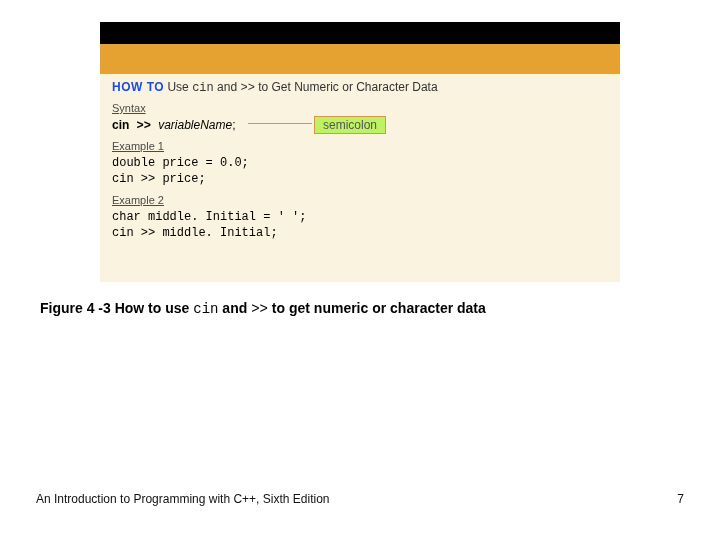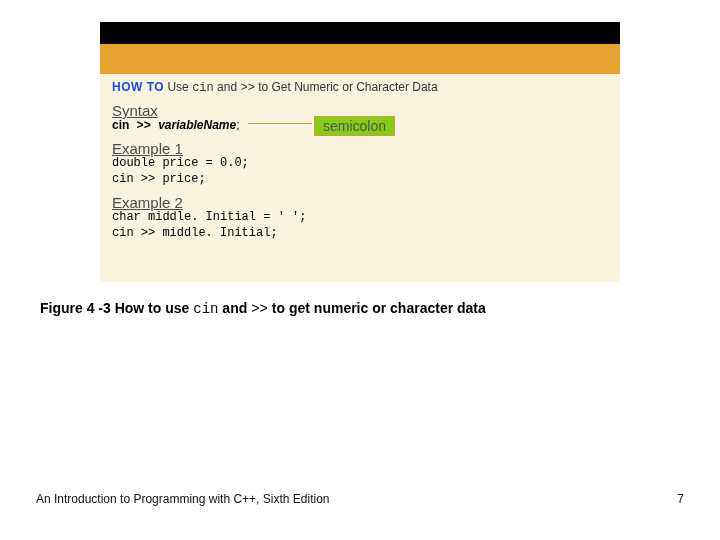--- a/index.html
+++ b/index.html
@@ -5,28 +5,28 @@
   * { margin: 0; padding: 0; box-sizing: border-box; }
   html, body { width: 720px; height: 540px; background: #fff; font-family: Arial, Helvetica, sans-serif; }
   .slide { position: relative; width: 720px; height: 540px; padding: 22px 40px 0 40px; }
   .title { font-size: 30px; font-weight: 400; text-align: center; line-height: 1.25; color: #000; margin: 0 40px 18px 40px; }
   .figure-box { position: relative; width: 520px; height: 260px; margin: 0 auto 18px auto; background: #f9f3df; }
   .black-bar { position: absolute; top: 0; left: 0; right: 0; height: 22px; background: #000; }
   .orange-bar { position: absolute; top: 22px; left: 0; right: 0; height: 30px; background: #e6a230; }
   .howto-line { position: absolute; top: 58px; left: 12px; font-size: 12px; color: #333; white-space: nowrap; }
   .howto-prefix { color: #1d4ed8; font-weight: bold; letter-spacing: 0.5px; }
   .mono { font-family: "Courier New", Courier, monospace; font-size: 12px; }
-  .section-label { position: absolute; left: 12px; font-size: 15px; color: #4a4a4a; text-decoration: underline; }
+  .section-label { position: absolute; left: 12px; font-size: 11px; color: #4a4a4a; text-decoration: underline; }
   .label-syntax { top: 80px; }
   .syntax-line { position: absolute; top: 96px; left: 12px; font-size: 12px; white-space: nowrap; }
   .syntax-cin { font-weight: bold; }
   .syntax-op { font-family: "Courier New", Courier, monospace; font-weight: bold; }
-  .syntax-var { font-style: italic; font-weight: bold; }
+  .syntax-var { font-style: italic; }
   .sem-line { position: absolute; top: 101px; left: 148px; width: 64px; height: 0; border-top: 1px solid #d49a3a; }
-  .sem-box { position: absolute; top: 94px; left: 214px; border: 1px solid #d49a3a; padding: 1px 8px; font-size: 14px; color: #555; background: #84cc16; }
+  .sem-box { position: absolute; top: 94px; left: 214px; border: 1px solid #d49a3a; padding: 1px 8px; font-size: 12px; color: #555; background: #bef264; }
   .label-ex1 { top: 118px; }
   .ex1-line1 { position: absolute; top: 134px; left: 12px; }
   .ex1-line2 { position: absolute; top: 150px; left: 12px; }
   .label-ex2 { top: 172px; }
   .ex2-line1 { position: absolute; top: 188px; left: 12px; }
   .ex2-line2 { position: absolute; top: 204px; left: 12px; }
   .caption { font-size: 14px; font-weight: bold; color: #000; margin-top: 6px; white-space: nowrap; }
   .caption .mono { font-size: 14px; font-weight: normal; }
   .footer { position: absolute; bottom: 34px; left: 36px; right: 36px; font-size: 12px; color: #111; }
   .page-num { position: absolute; right: 0; bottom: 0; }

